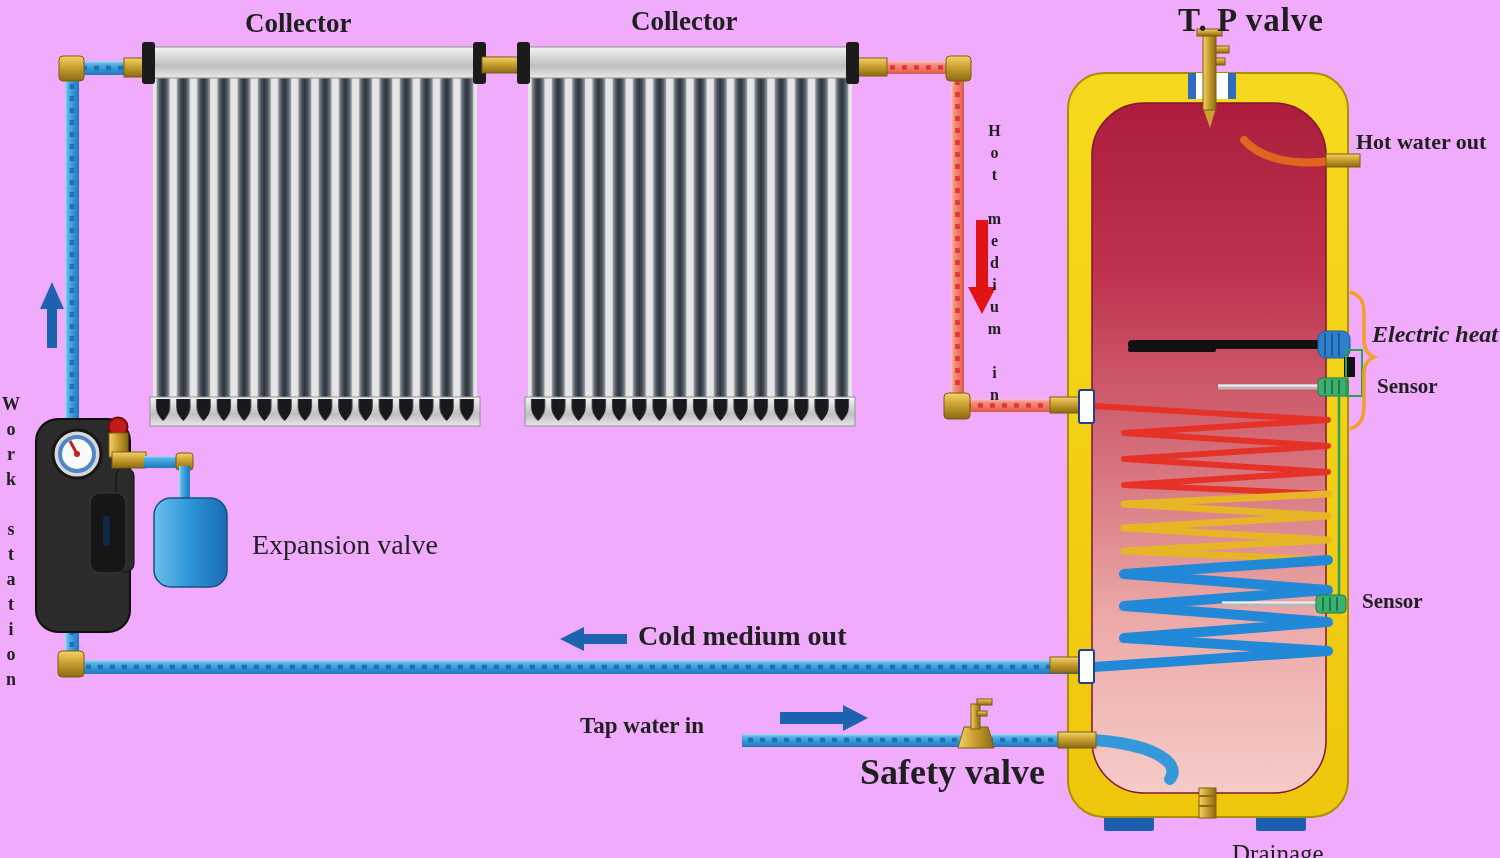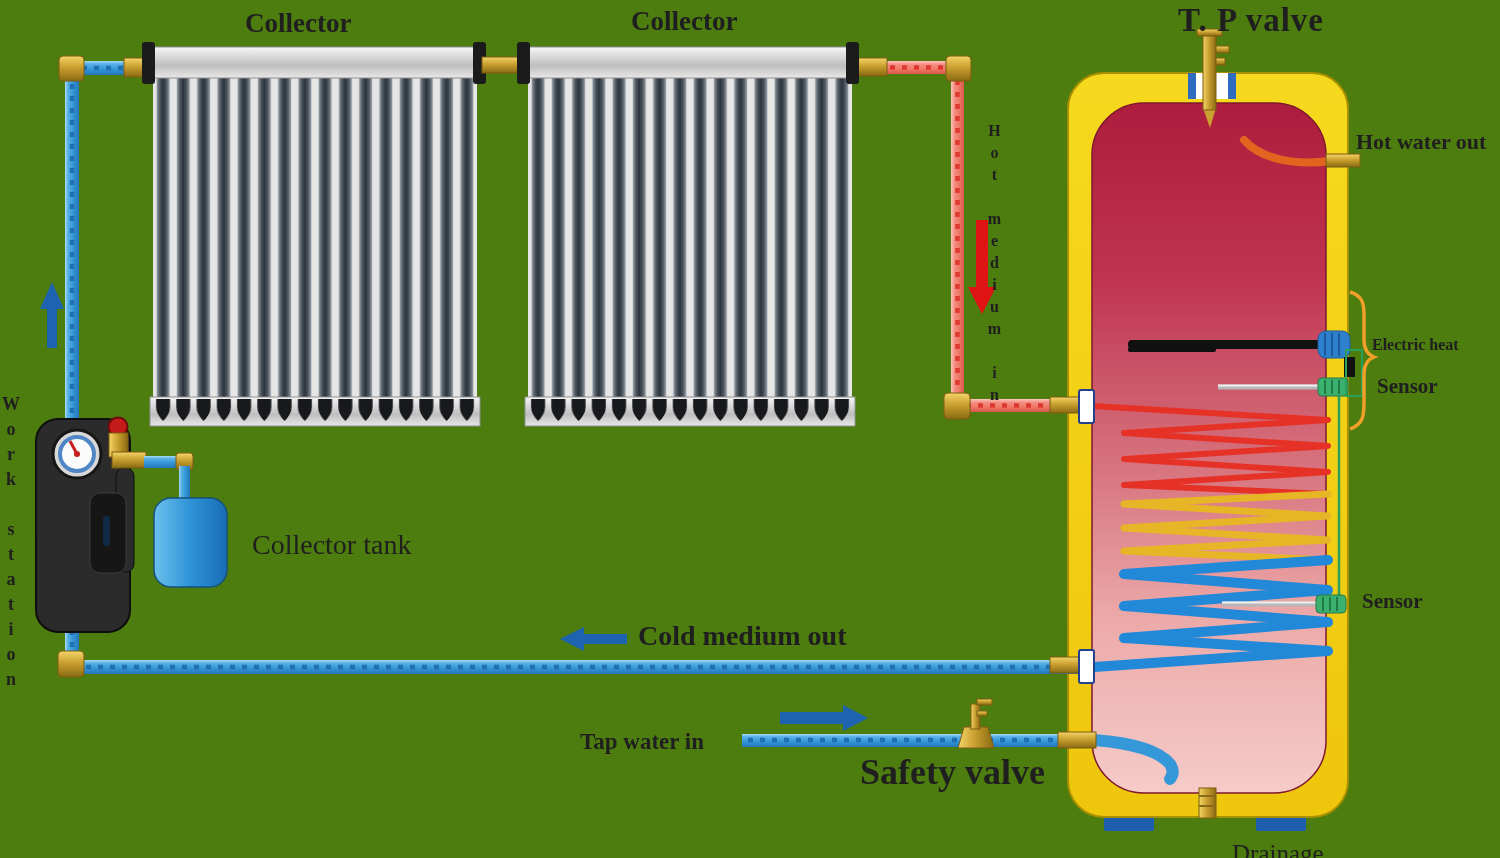--- a/index.html
+++ b/index.html
@@ -1,16 +1,16 @@
 <!DOCTYPE html>
 <html><head>
 <meta charset="utf-8">
 <style>
   html,body{margin:0;padding:0;background:#fff;}
-  #stage{position:relative;width:1500px;height:858px;background:#4d7c0f;overflow:hidden;
+  #stage{position:relative;width:1500px;height:858px;background:#f0abfc;overflow:hidden;
          font-family:"Liberation Serif","DejaVu Serif",serif;color:#1a1a1a;}
   #stage svg{position:absolute;left:0;top:0;}
   .lbl{position:absolute;white-space:nowrap;color:#1f1f1f;line-height:1;}
   .b{font-weight:bold;}
   .vtext{writing-mode:vertical-rl;text-orientation:upright;font-weight:bold;}
 </style>
 </head>
 <body>
 
 <div id="stage">
@@ -261,24 +261,24 @@
   <path d="M52,282 L64,309 L57,309 L57,348 L47,348 L47,309 L40,309 Z" fill="#1d63b0"></path>
   <path d="M560,639 L584,627 L584,634 L627,634 L627,644 L584,644 L584,651 Z" fill="#1d63b0"></path>
   <path d="M868,718 L843,705 L843,712 L780,712 L780,724 L843,724 L843,731 Z" fill="#1d63b0"></path>
   <path d="M982,314 L968,287 L976,287 L976,220 L988,220 L988,287 L996,287 Z" fill="#e01414"></path>
 </svg>
 
 <div class="lbl b" style="left:245px;top:10px;font-size:27px;">Collector</div>
 <div class="lbl b" style="left:631px;top:8px;font-size:27px;">Collector</div>
 <div class="lbl b" style="left:1178px;top:4px;font-size:33px;letter-spacing:1px;">T. P valve</div>
 <div class="lbl b" style="left:1356px;top:131px;font-size:22px;">Hot water out</div>
-<div class="lbl b" style="left:1372px;top:337px;font-size:16px;">Electric heat</div>
+<div class="lbl b" style="left:1372px;top:322px;font-size:24px;font-style:italic;">Electric heat</div>
 <div class="lbl b" style="left:1377px;top:376px;font-size:21px;">Sensor</div>
 <div class="lbl b" style="left:1362px;top:591px;font-size:21px;">Sensor</div>
 <div class="lbl vtext" style="left:986px;top:122px;font-size:16px;letter-spacing:5px;">Hot medium in</div>
 <div class="lbl vtext" style="left:2px;top:394px;font-size:18px;letter-spacing:5px;">Work station</div>
-<div class="lbl" style="left:252px;top:531px;font-size:28px;">Collector tank</div>
+<div class="lbl" style="left:252px;top:531px;font-size:28px;">Expansion valve</div>
 <div class="lbl b" style="left:638px;top:622px;font-size:28px;">Cold medium out</div>
-<div class="lbl b" style="left:580px;top:730px;font-size:23px;">Tap water in</div>
+<div class="lbl b" style="left:580px;top:714px;font-size:23px;">Tap water in</div>
 <div class="lbl b" style="left:860px;top:754px;font-size:36px;">Safety valve</div>
 <div class="lbl" style="left:1232px;top:830px;font-size:25px;margin-top:11px;">Drainage</div>
 
 </div>
 
 </body></html>

